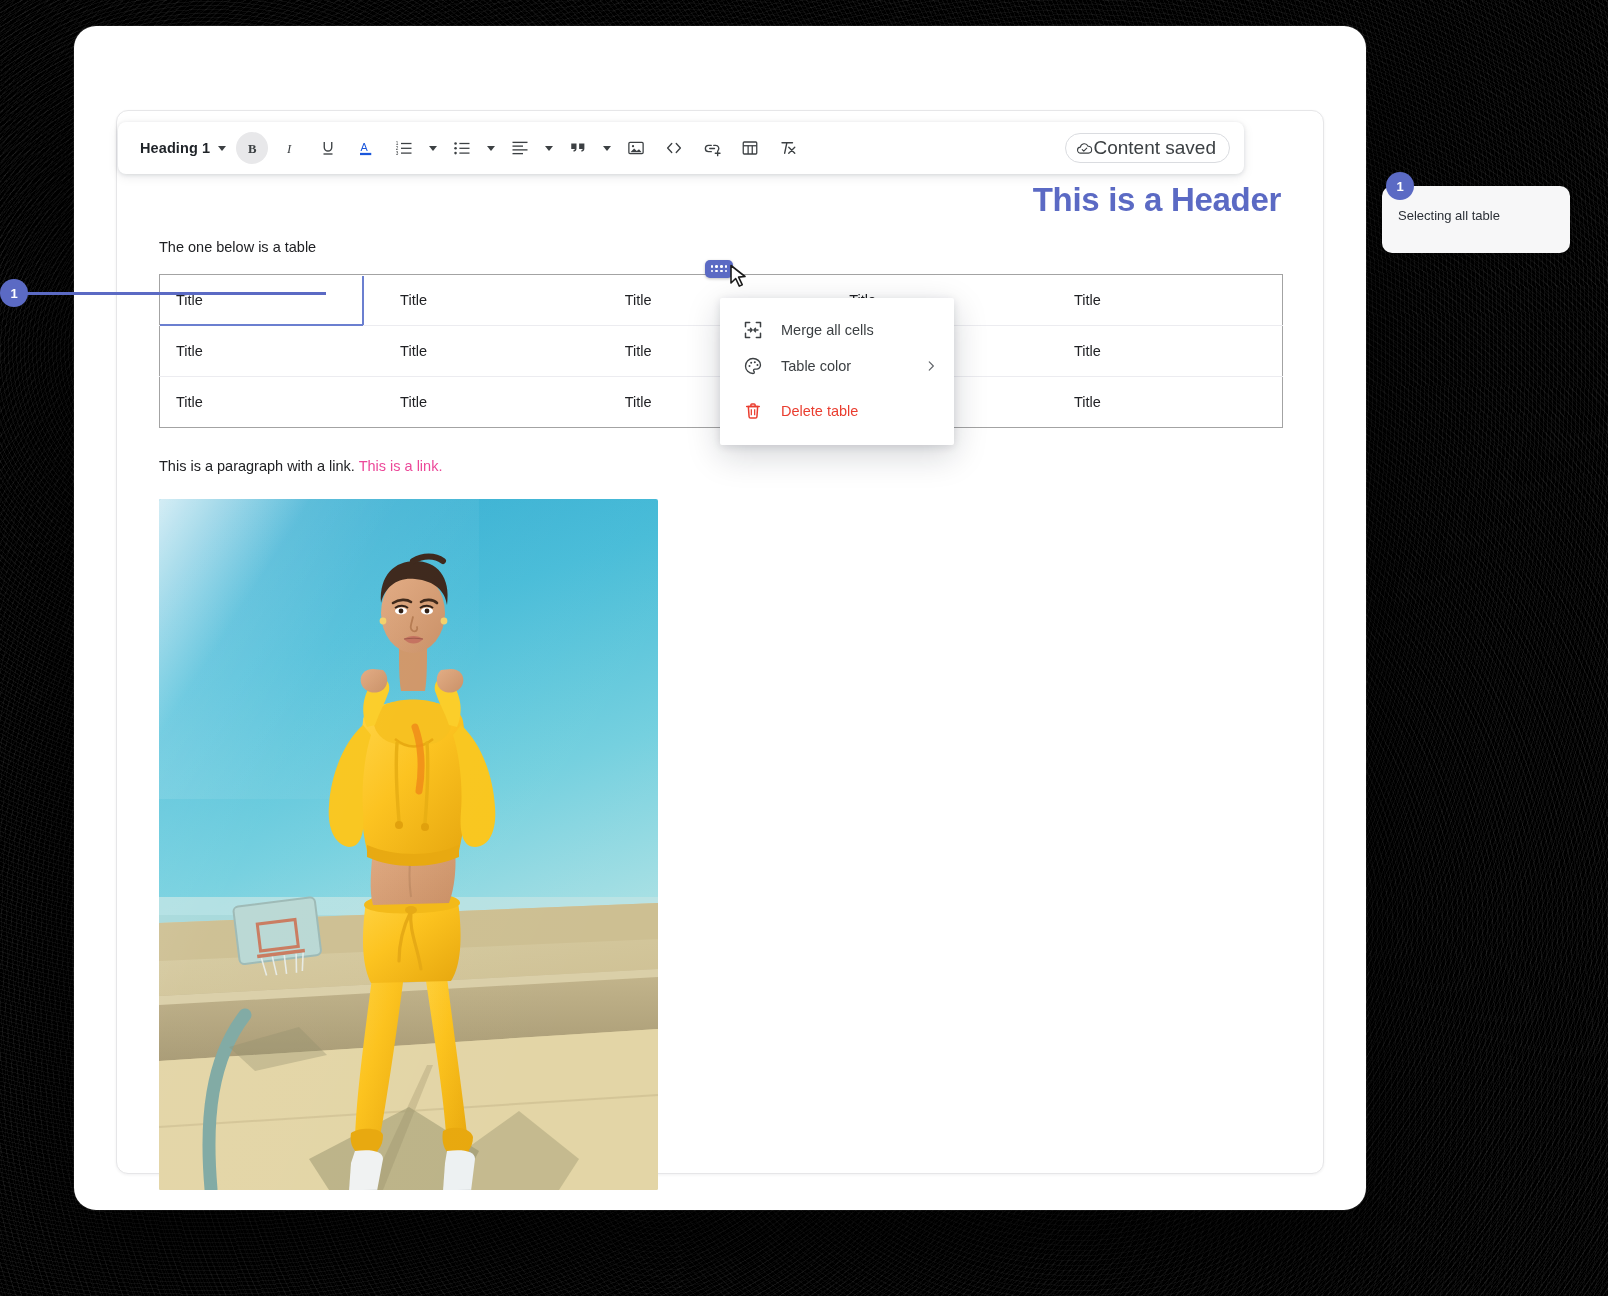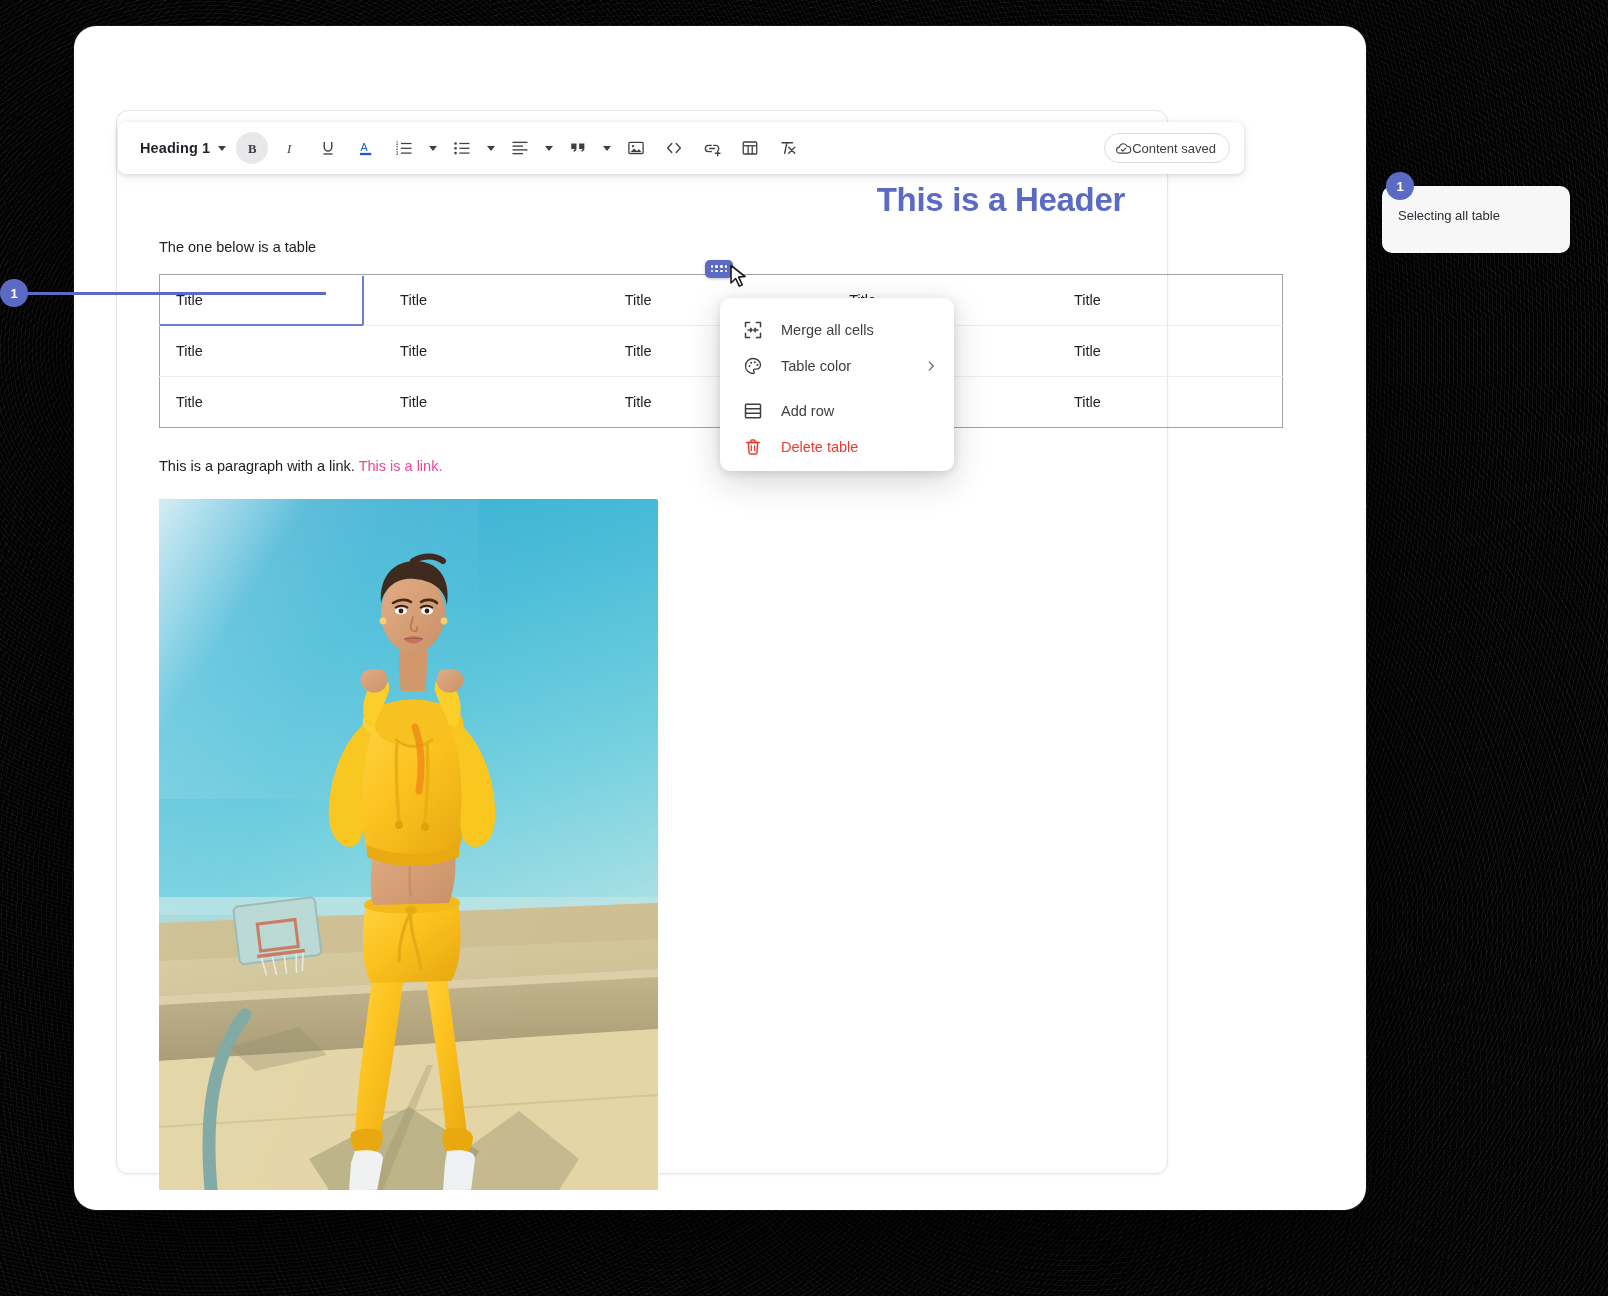--- a/index.html
+++ b/index.html
@@ -29,21 +29,21 @@
     width: 1292px; height: 1184px;
     background: #ffffff;
     border-radius: 22px;
     box-shadow: 0 0 0 1px rgba(255,255,255,.06), 0 40px 90px rgba(0,0,0,.6);
   }
 
   
   .editor-card {
     position: absolute;
     left: 42px; top: 84px;
-    width: 1052px; height: 1064px;
+    width: 1208px; height: 1064px;
     background: #fff;
     border: 1px solid #e6e6e8;
     border-radius: 12px;
     box-shadow: 0 1px 3px rgba(16,24,40,.06);
     overflow: visible;
   }
 
   
   .toolbar {
     position: absolute;
@@ -75,21 +75,21 @@
   }
   .tb-btn.active { background: #e8e8ea; }
   .tb-mini-caret { width: 18px; height: 32px; display:flex; align-items:center; justify-content:center; cursor:pointer; }
   .tb-spacer { flex: 1 1 auto; }
 
   .saved-pill {
     display: flex; align-items: center; 
     height: 30px; padding: 0 13px 0 10px;
     border: 1px solid #dadce0;
     border-radius: 16px;
-    font-size: 13px; color: #3c4043;
+    font-size: 19px; color: #3c4043;
     cursor: pointer;
     background: #fff;
     white-space: nowrap;
   }
 
   
   .doc { position: absolute; left: 0; top: 64px; width: 100%; padding: 0 42px; }
   .doc-h1 {
     font-size: 33px; font-weight: 700; color: #5b6ac4;
     letter-spacing: -0.3px; line-height: 1.15;
@@ -149,23 +149,23 @@
   .handle-dots i { width: 2.5px; height: 2.5px; background: #fff; border-radius: 50%; display: block; }
 
   .cursor-arrow { position: absolute; left: 570px; top: -10px; width: 20px; height: 26px; pointer-events: none; }
 
   
   .ctx-menu {
     position: absolute;
     left: 561px; top: 24px;
     width: 234px;
     background: #fff;
-    border-radius: 10px;
+    border-radius: 2px;
     box-shadow: 0 2px 8px rgba(16,24,40,.12), 0 10px 34px rgba(16,24,40,.18);
-    padding: 14px 0 6px 0;
+    padding: 14px 0 16px 0;
     z-index: 30;
   }
   .ctx-item {
     display: flex; align-items: center;
     height: 36px;
     padding: 0 16px 0 22px;
     gap: 18px;
     cursor: pointer;
     position: relative;
   }
@@ -436,30 +436,20 @@
               <span class="ctx-sub">
                 <svg width="14" height="14" viewBox="0 0 24 24">
                     <path d="M9 5l7 7-7 7" fill="none" stroke="currentColor" stroke-width="2" stroke-linecap="round" stroke-linejoin="round"></path>
                   </svg>
               </span>
             </div>
 
             <div class="ctx-gap"></div>
 
 
-            <div class="ctx-item">
-              <span class="ctx-icon">
-                <svg width="20" height="20" viewBox="0 0 24 24">
-                  <rect x="3" y="4" width="18" height="16" rx="1" fill="none" stroke="currentColor" stroke-width="1.8"></rect>
-                  <line x1="3" y1="9.3" x2="21" y2="9.3" stroke="currentColor" stroke-width="1.8"></line>
-                  <line x1="3" y1="14.7" x2="21" y2="14.7" stroke="currentColor" stroke-width="1.8"></line>
-                </svg>
-              </span>
-              <span class="ctx-item-label">Add row</span>
-            </div>
 
             <div class="ctx-item danger">
               <span class="ctx-icon">
                 <svg width="20" height="20" viewBox="0 0 24 24">
                   <path d="M4.5 6.5h15" stroke="currentColor" stroke-width="1.9" stroke-linecap="round"></path>
                   <path d="M9.5 6.5V4.6c0-.6.5-1.1 1.1-1.1h2.8c.6 0 1.1.5 1.1 1.1v1.9" fill="none" stroke="currentColor" stroke-width="1.8"></path>
                   <path d="M6.4 6.5l.9 12.4c.05.9.8 1.6 1.7 1.6h6c.9 0 1.65-.7 1.7-1.6l.9-12.4z" fill="none" stroke="currentColor" stroke-width="1.8" stroke-linejoin="round"></path>
                   <line x1="10" y1="10" x2="10" y2="17" stroke="currentColor" stroke-width="1.5"></line>
                   <line x1="14" y1="10" x2="14" y2="17" stroke="currentColor" stroke-width="1.5"></line>
                 </svg>

